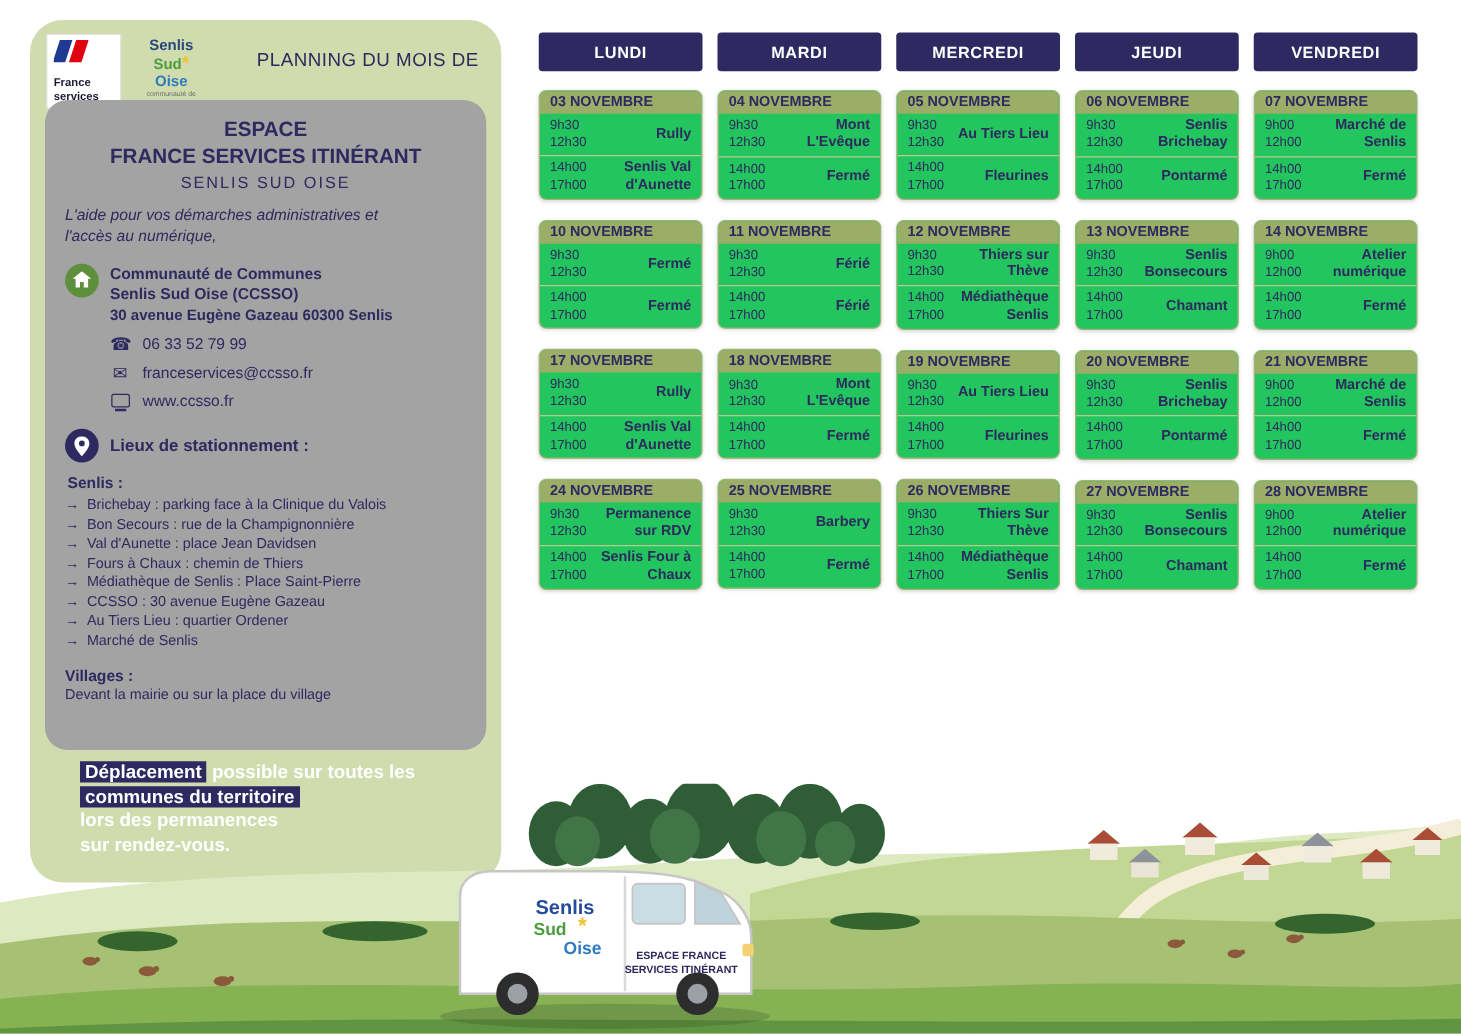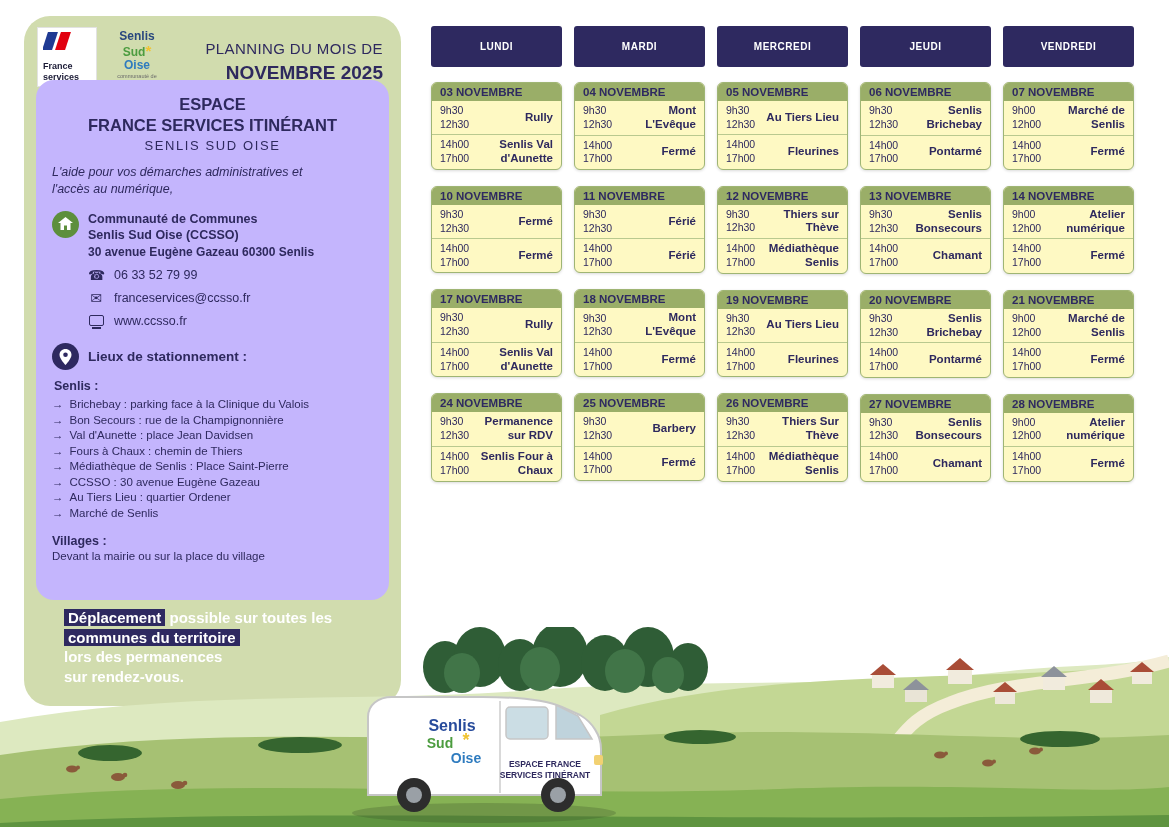--- a/index.html
+++ b/index.html
@@ -24,21 +24,21 @@
   .sso-l2 { font-weight:bold; font-size:12px; color:#4c9c3f; }
   .sso-sun { color:#f0c330; font-size:15px; font-weight:bold; }
   .sso-l3 { font-weight:bold; font-size:12px; color:#2e7bbf; }
   .sso-sub { font-size:5.5px; color:#6a6a6a; margin-top:2px; }
   .panel-title { margin-left:auto; text-align:right; padding-top:12px; }
   .panel-title .t1 { font-size:15px; letter-spacing:.4px; }
   .panel-title .t2 { font-size:19px; font-weight:bold; margin-top:5px; }
 
   
   .card-info { position:absolute; left:12px; right:12px; top:64px; height:520px;
-               background:#c4b5fd; border-radius:18px; padding:14px 16px 10px 16px; }
+               background:#a3a3a3; border-radius:18px; padding:14px 16px 10px 16px; }
   .ci-title { text-align:center; font-weight:bold; font-size:16.5px; line-height:1.28; }
   .ci-sub { text-align:center; font-size:13px; letter-spacing:1.6px; margin-top:2px; }
   .ci-tag { font-style:italic; font-size:12.5px; margin-top:11px; line-height:1.34; }
   .org-row { display:flex; gap:9px; margin-top:13px; align-items:flex-start; }
   .org-lines { font-weight:bold; font-size:12.5px; line-height:1.3; }
   .org-addr { font-size:12px; font-weight:bold; margin-top:2px; }
   .icon-badge { flex:0 0 auto; width:27px; height:27px; border-radius:50%; display:flex;
                 align-items:center; justify-content:center; }
   .icon-badge.house { background:#5d8f3c; }
   .icon-badge.pin { background:#2e2960; }
@@ -56,24 +56,24 @@
   .villages-text { font-size:11.5px; margin-top:2px; }
 
   
   .blurb { position:absolute; left:40px; top:592px; font-weight:bold; font-size:15px;
            color:#ffffff; line-height:19.5px; }
   .blurb .hl { background:#2e2960; padding:0 4px; }
 
   
   .calendar { position:absolute; left:431px; top:26px; display:flex; gap:12px; }
   .col { width:131px; }
-  .day-btn { height:41px; background:#2e2960; color:#fff; font-weight:bold; font-size:10px;
+  .day-btn { height:31px; background:#2e2960; color:#fff; font-weight:bold; font-size:13px;
              display:flex; align-items:center; justify-content:center; letter-spacing:.5px;
              border-radius:3px; margin-bottom:15px; }
-  .card { background:#fef9c3; border:1px solid #9fb574; border-radius:6px; overflow:hidden;
+  .card { background:#22c55e; border:1px solid #9fb574; border-radius:6px; overflow:hidden;
           margin-bottom:16px; box-shadow:0 1px 3px rgba(0,0,0,.15); }
   .card-head { background:#9aae68; color:#2e2960; font-weight:bold; font-size:11.5px; padding:3px 0 3px 8px; }
   .slot { display:flex; justify-content:space-between; align-items:center; padding:3px 8px; min-height:31px; }
   .slot2 { border-top:1px solid #b9c98f; }
   .time { font-size:10.5px; line-height:1.3; }
   .place { font-weight:bold; font-size:11.5px; text-align:right; line-height:1.2; max-width:80px; }
 
   
   .scene { position:absolute; left:0; top:627px; pointer-events:none; }
 </style>
@@ -95,21 +95,20 @@
       <div class="logo-sso">
         <div class="sso-l1">Senlis</div>
         <div>
           <span class="sso-l2">Sud</span><span class="sso-sun">*</span>
         </div>
         <div class="sso-l3">Oise</div>
         <div class="sso-sub">communauté de communes</div>
       </div>
       <div class="panel-title">
         <div class="t1">PLANNING DU MOIS DE</div>
-        <div class="t2">NOVEMBRE 2025</div>
       </div>
     </div>
 
     <div class="card-info">
       <div class="ci-title">
         <div>ESPACE</div>
         <div>FRANCE SERVICES ITINÉRANT</div>
       </div>
       <div class="ci-sub">SENLIS SUD OISE</div>
       <div class="ci-tag">

